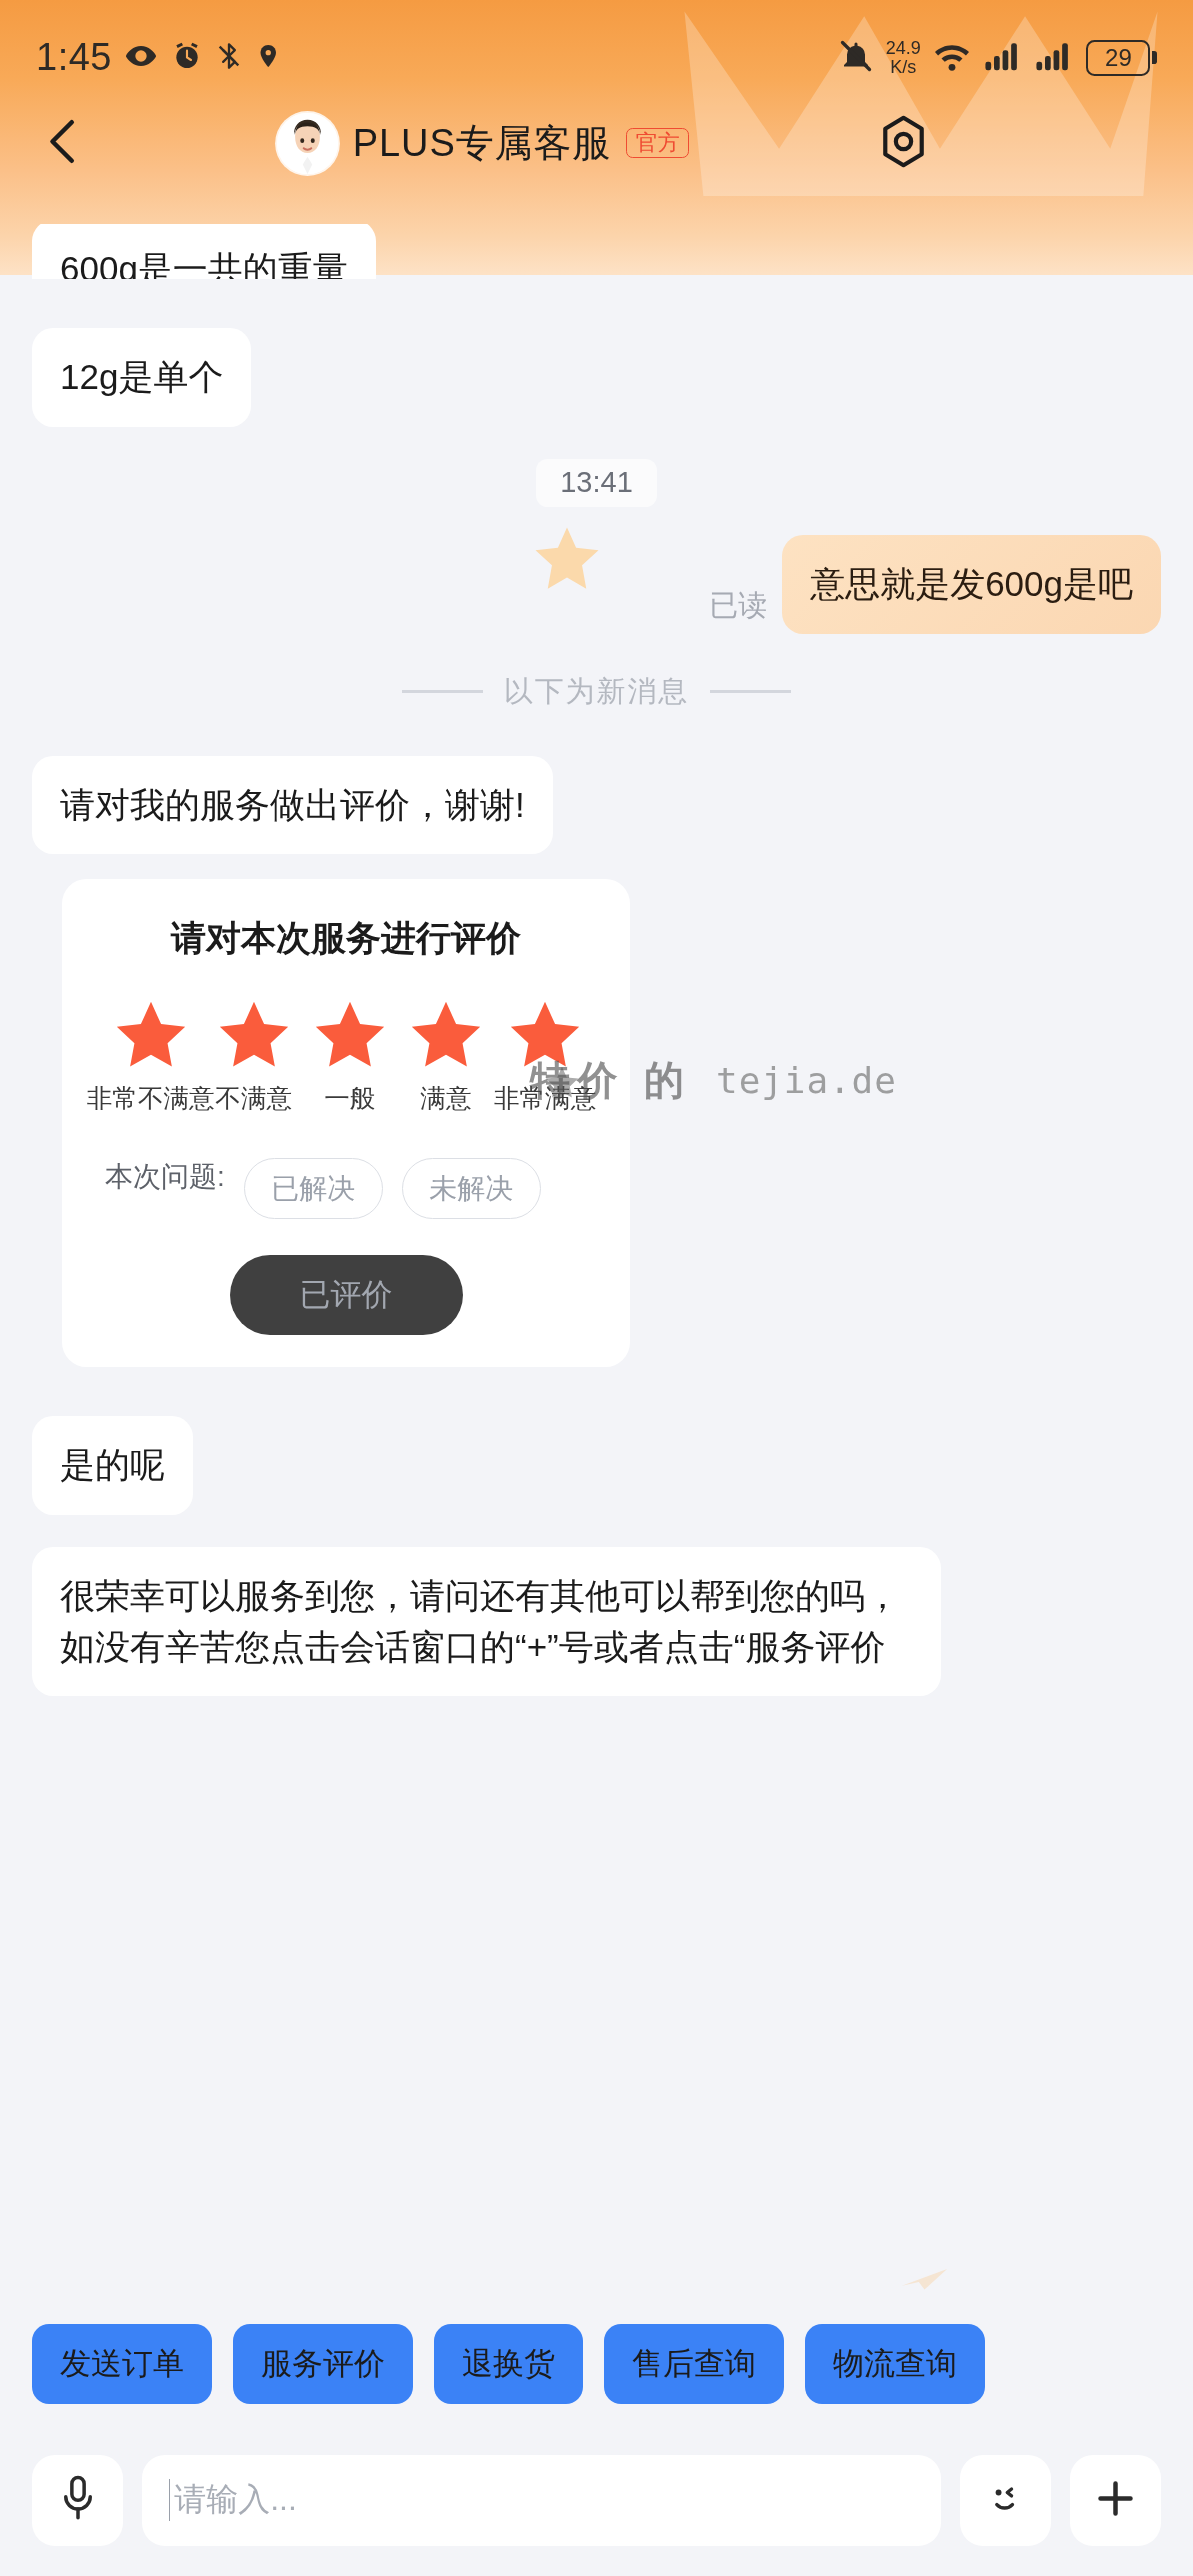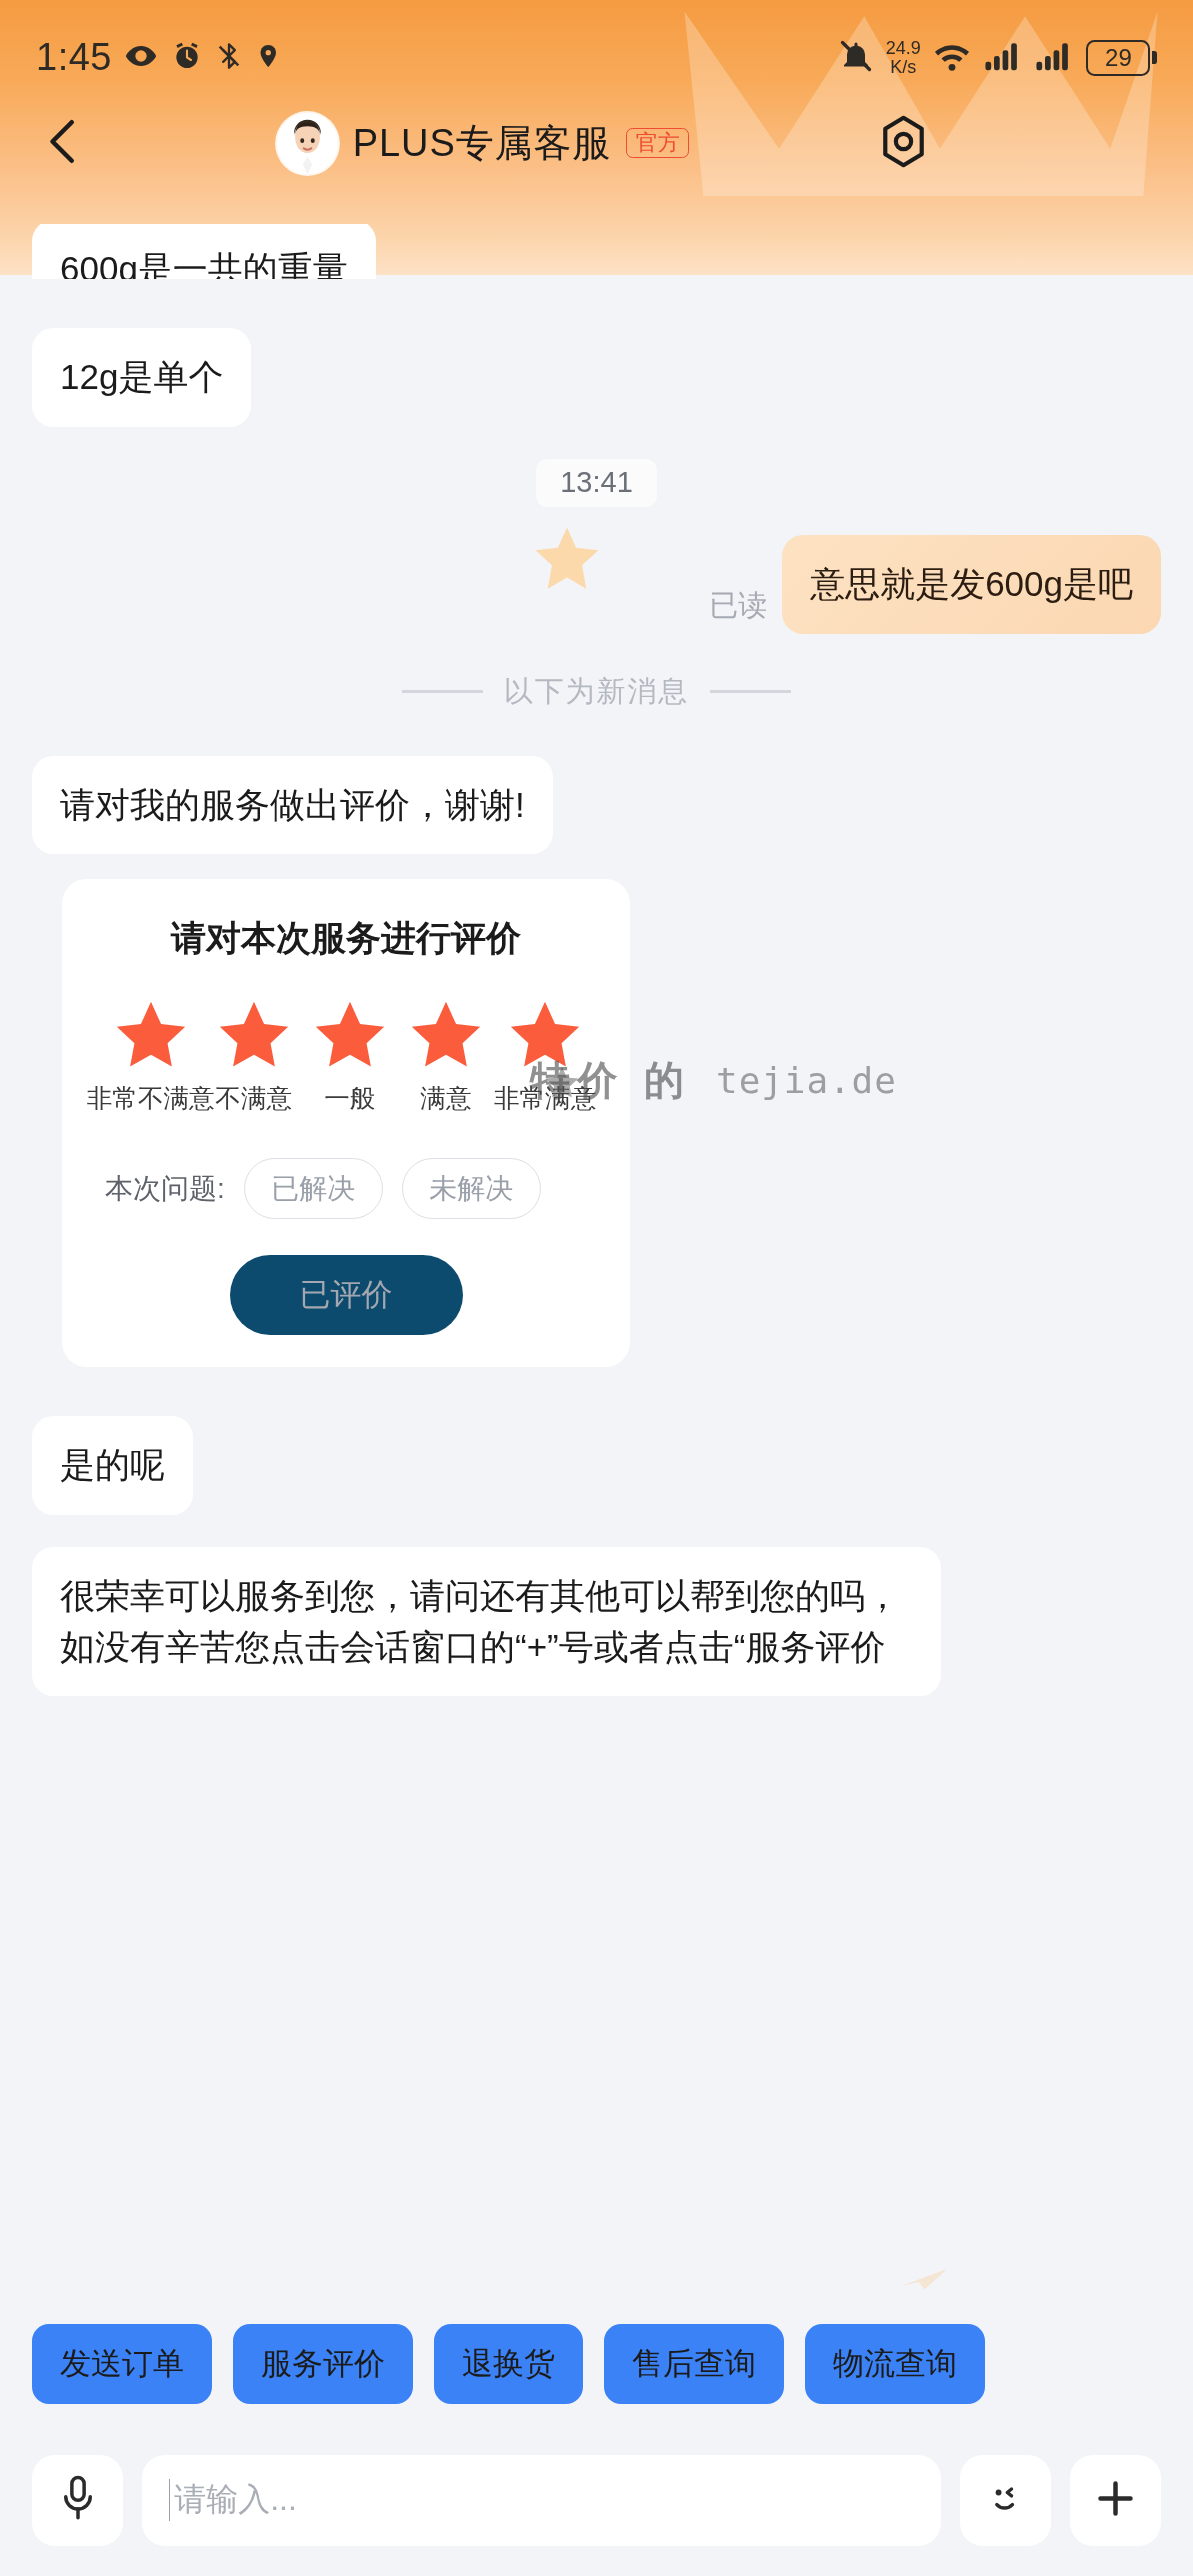--- a/index.html
+++ b/index.html
@@ -117,32 +117,32 @@
   .rating-title {
     text-align: center; font-size: 35px; color: #1b1b1b; font-weight: 700;
     margin-bottom: 38px;
   }
   .stars-row { display: flex; justify-content: space-between; padding: 0 5.7px; }
   .star-item { display: flex; flex-direction: column; align-items: center; width: 110px; }
   .star-glyph { width: 72px; height: 68px; }
   .star-label { font-size: 25.6px; color: #3a3a3a; margin-top: 13.3px; white-space: nowrap; }
 
   .issue-row {
-    display: flex; align-items: center; gap: 19px; margin-top: 42px; padding-left: 15px;
+    display: flex; align-items: flex-start; gap: 19px; margin-top: 42px; padding-left: 15px;
   }
   .issue-label { font-size: 28px; color: #5d6169; }
   .pill-btn {
     border: 1.9px solid #dcdfe5; border-radius: 946px;
     font-size: 28px; color: #9aa0aa; padding: 10.4px 26.5px; background: #fff;
     white-space: nowrap;
   }
 
   .submit-row { display: flex; justify-content: center; margin-top: 36px; }
   .submit-btn {
-    background: #0c4a6e; color: #a2a7b0; font-size: 31px;
+    background: #404040; color: #a2a7b0; font-size: 31px;
     border-radius: 946px; padding: 19px 70px; border: none;
   }
 
   
   .watermark {
     position: absolute; left: 530px; top: 1053px;
     display: flex; align-items: center; gap: 24.6px;
     pointer-events: none; z-index: 6;
   }
   .wm-cn {

